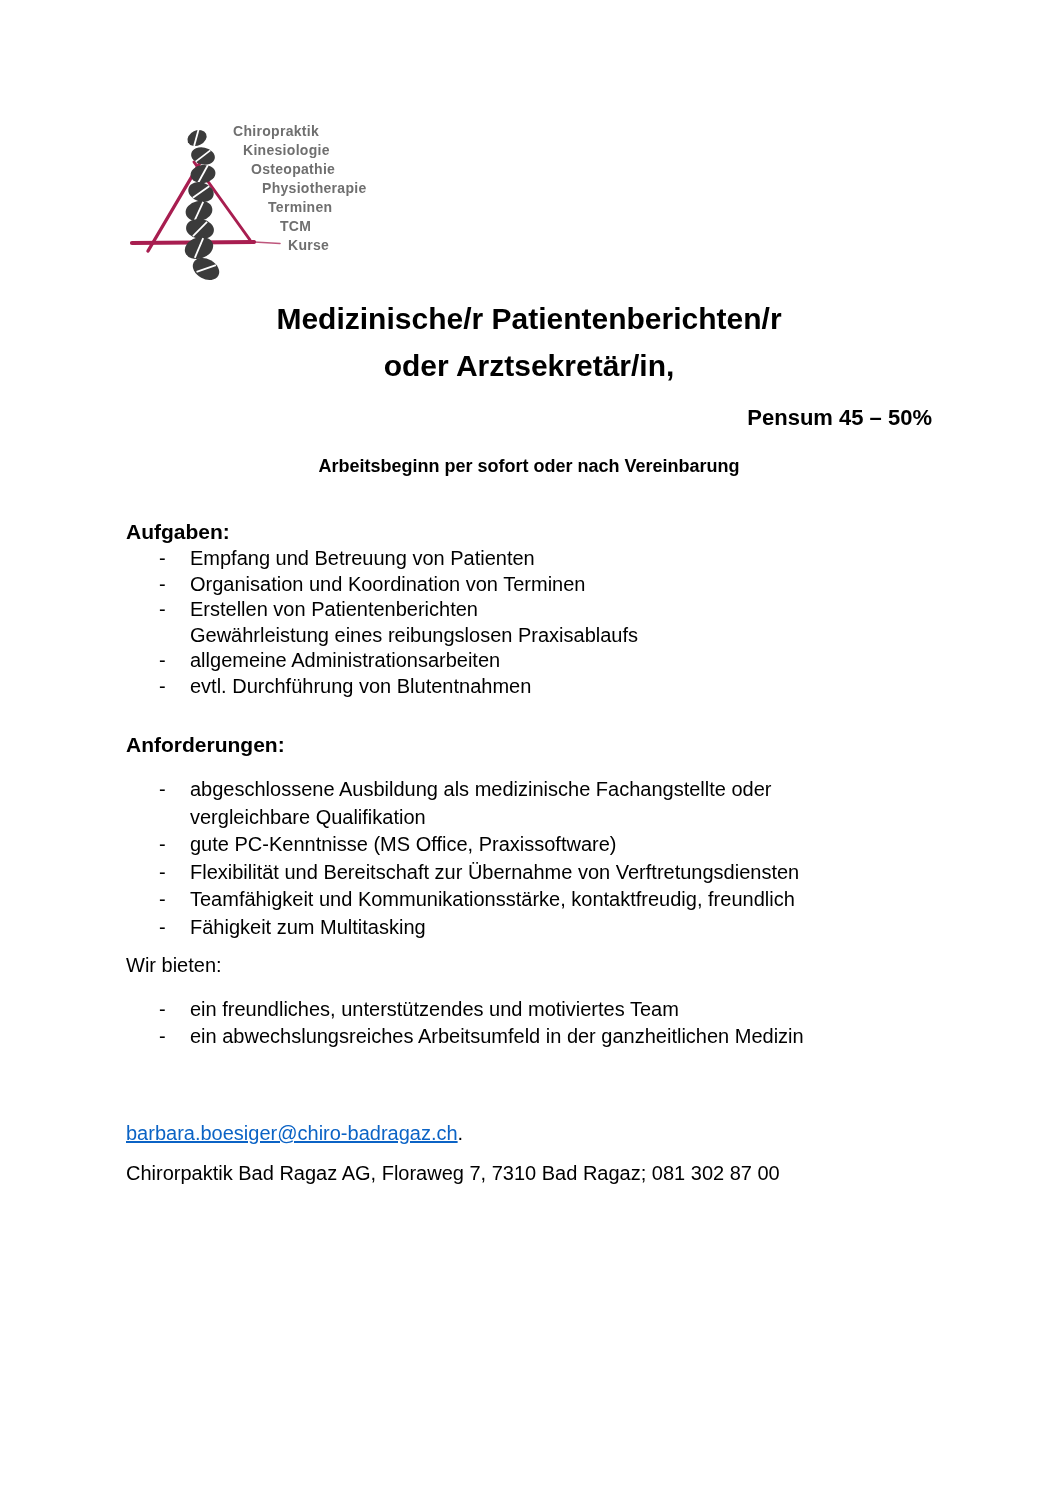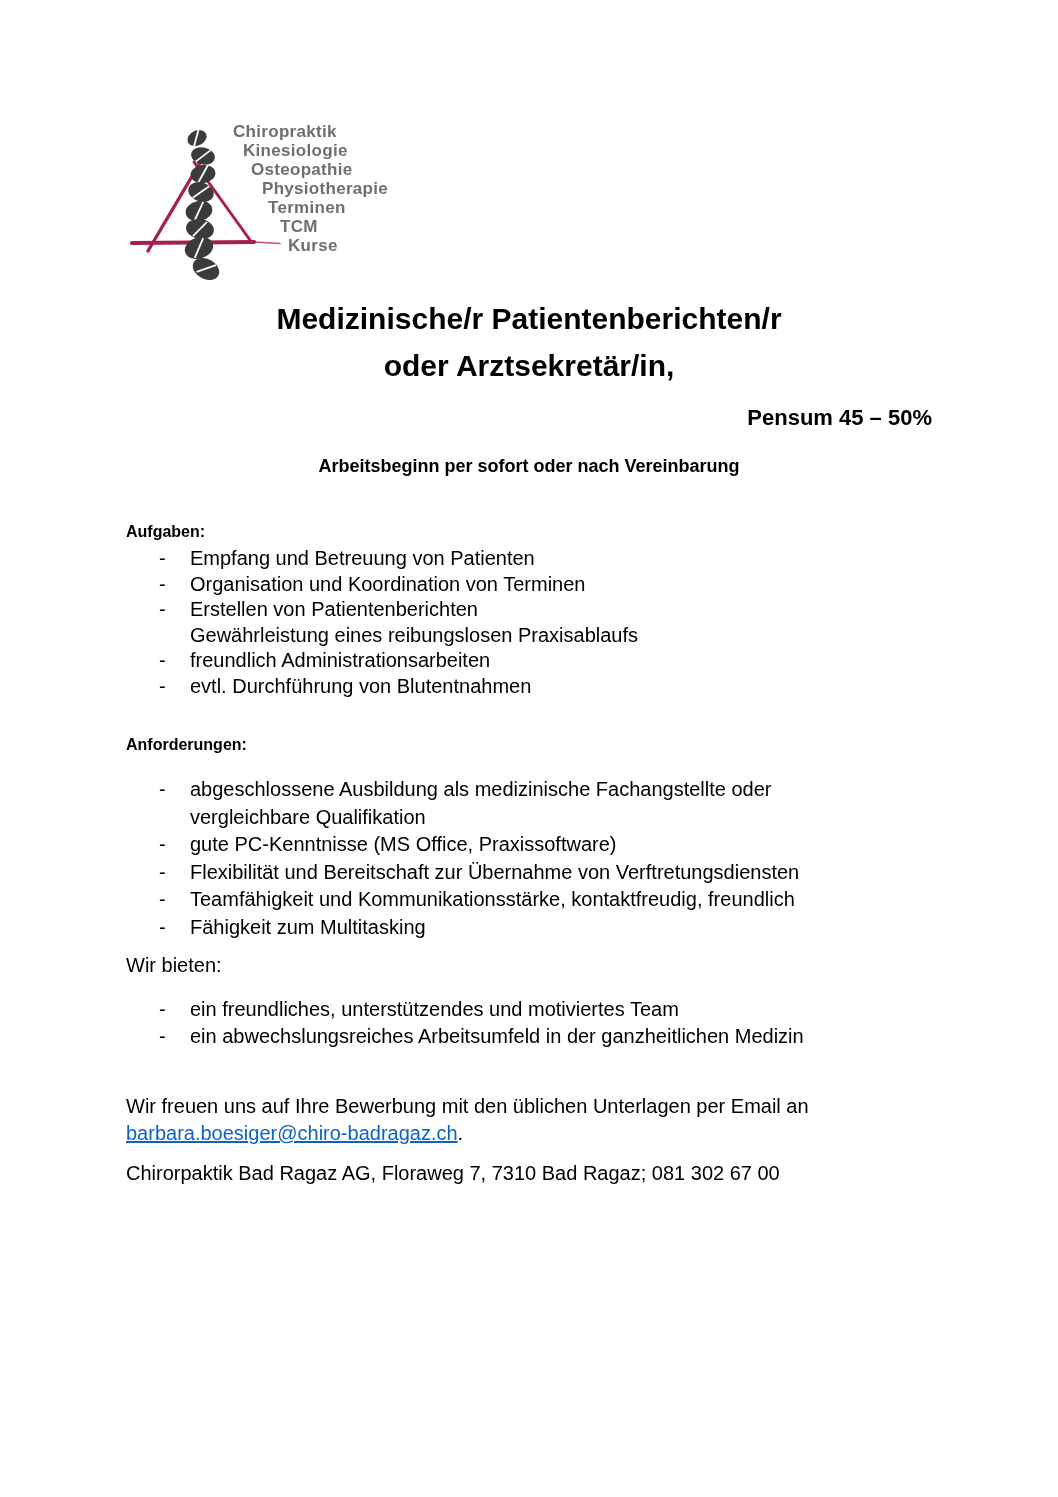--- a/index.html
+++ b/index.html
@@ -13,40 +13,40 @@
     color:#000000;
     padding:285px 126px 0 126px;
     overflow:hidden;
   }
 
   
   .logo { position:absolute; left:128px; top:112px; width:250px; height:180px; }
   .logo svg { position:absolute; left:0; top:0; }
   .logo-services { position:absolute; left:105px; top:10px; list-style:none; }
   .logo-services li {
-    font-size:17px; font-weight:700; line-height:19px;
+    font-size:14px; font-weight:700; line-height:19px;
     color:#6f6f6f; letter-spacing:.3px; white-space:nowrap;
   }
   .logo-services li:nth-child(1){ margin-left:0; }
   .logo-services li:nth-child(2){ margin-left:10px; }
   .logo-services li:nth-child(3){ margin-left:18px; }
   .logo-services li:nth-child(4){ margin-left:29px; }
   .logo-services li:nth-child(5){ margin-left:35px; }
   .logo-services li:nth-child(6){ margin-left:47px; }
   .logo-services li:nth-child(7){ margin-left:55px; }
 
   
   .intro   { font-size:20px; line-height:23px; text-align:center; }
   .title-1 { font-size:30px; line-height:35px; font-weight:700; text-align:center; margin-top:16px; }
   .title-2 { font-size:30px; line-height:35px; font-weight:700; text-align:center; margin-top:12px; }
   .pensum  { font-size:22px; line-height:26px; font-weight:700; text-align:right; margin-top:22px; }
   .start   { font-size:18px; line-height:26px; font-weight:700; text-align:center; margin-top:22px; }
 
   
-  .sec-heading { font-size:16px; line-height:24px; font-weight:700; }
+  .sec-heading { font-size:21px; line-height:24px; font-weight:700; }
   .sec-heading.plain { font-weight:400; font-size:20px; }
   .h-aufgaben      { margin-top:41px; }
   .h-anforderungen { margin-top:34px; }
   .h-bieten        { margin-top:12px; }
 
   ul.dash-list { list-style:none; }
   ul.dash-list li { display:flex; padding-left:33px; font-size:20px; }
   ul.dash-list .bullet { width:31px; flex:0 0 31px; }
   ul.dash-list .txt { flex:1; }
   .list-aufgaben      { margin-top:2px; }
@@ -140,21 +140,21 @@
     <li>
         <span class="bullet">-</span>
         <span class="txt">Erstellen von Patientenberichten</span>
       </li>
     <li>
         <span class="bullet"></span>
         <span class="txt">Gewährleistung eines reibungslosen Praxisablaufs</span>
       </li>
     <li>
         <span class="bullet">-</span>
-        <span class="txt">freundlich Administrationsarbeiten</span>
+        <span class="txt">allgemeine Administrationsarbeiten</span>
       </li>
     <li>
         <span class="bullet">-</span>
         <span class="txt">evtl. Durchführung von Blutentnahmen</span>
       </li>
   </ul>
 
   <div class="sec-heading h-anforderungen">Anforderungen:</div>
   <ul class="dash-list list-anforderungen">
     <li>
@@ -189,18 +189,18 @@
         <span class="bullet">-</span>
         <span class="txt">ein freundliches, unterstützendes und motiviertes Team</span>
       </li>
     <li>
         <span class="bullet">-</span>
         <span class="txt">ein abwechslungsreiches Arbeitsumfeld in der ganzheitlichen Medizin</span>
       </li>
   </ul>
 
   <p class="apply">
-    <span>Wir freuen uns auf Ihre Bewerbung mit den üblichen Unterlagen per Email an</span><br>
+    <br>
     <a href="#" id="email-link" style="color: rgb(11, 99, 197);">barbara.boesiger@chiro-badragaz.ch</a><span>.</span>
   </p>
-  <p class="address">Chirorpaktik Bad Ragaz AG, Floraweg 7, 7310 Bad Ragaz; 081 302 67 00</p>
+  <p class="address">Chirorpaktik Bad Ragaz AG, Floraweg 7, 7310 Bad Ragaz; 081 302 87 00</p>
 
 </div>
 
 </body></html>

